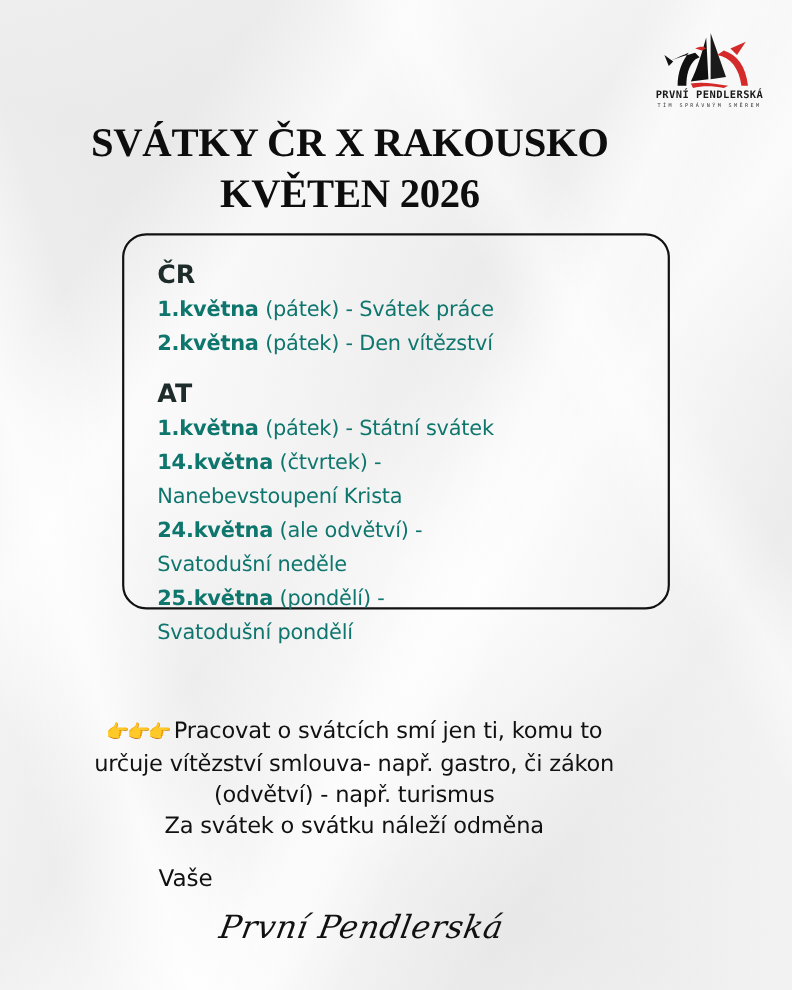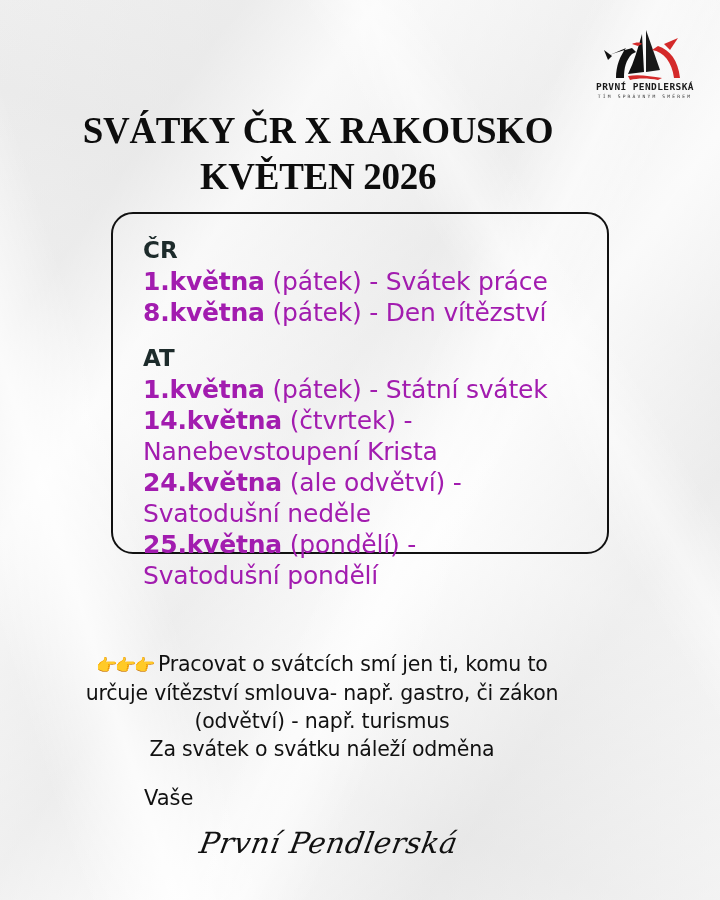--- a/index.html
+++ b/index.html
@@ -37,21 +37,21 @@
   .box {
     position: absolute; left: 111px; top: 212px; width: 498px; height: 342px;
     border: 2.5px solid #111; border-radius: 22px;
     padding: 20px 0 0 30px;
   }
   .section-head {
     font-family: "DejaVu Sans", sans-serif; font-weight: bold; font-size: 23px;
     color: #1d2b2b; line-height: 32px;
   }
   .section-head.second { margin-top: 14px; }
-  .line { font-size: 25px; line-height: 31px; color: #a21caf; white-space: nowrap; letter-spacing: -0.2px; }
+  .line { font-size: 19px; line-height: 31px; color: #0f766e; white-space: nowrap; letter-spacing: -0.2px; }
   .line b { font-weight: bold; }
   .note {
     position: absolute; left: 0; top: 650px; width: 644px; text-align: center;
     font-size: 20.5px; line-height: 28px; color: #111; letter-spacing: -0.2px;
   }
   .hands { color: #f7d3bd; font-size: 17px; letter-spacing: -2px; margin-right: 4px; }
   .sig-lead { position: absolute; left: 97px; top: 786px; font-size: 21px; color: #111; margin-left: 47px; }
   .signature {
     position: absolute; left: 200px; top: 826px;
     font-family: "DejaVu Serif", serif; font-style: italic; font-size: 29px; color: #111;
@@ -84,21 +84,21 @@
   <div>SVÁTKY ČR X RAKOUSKO</div>
   <div>KVĚTEN 2026</div>
 </div>
 
 <div class="box">
   <div class="section-head">ČR</div>
   <div class="line">
     <b>1.května</b><span> (pátek) - Svátek práce</span>
   </div>
   <div class="line">
-    <b>8.května</b><span> (pátek) - Den vítězství</span>
+    <b>2.května</b><span> (pátek) - Den vítězství</span>
   </div>
 
   <div class="section-head second">AT</div>
   <div class="line">
     <b>1.května</b><span> (pátek) - Státní svátek</span>
   </div>
   <div class="line">
     <b>14.května</b><span> (čtvrtek) -</span>
   </div>
   <div class="line">Nanebevstoupení Krista</div>

